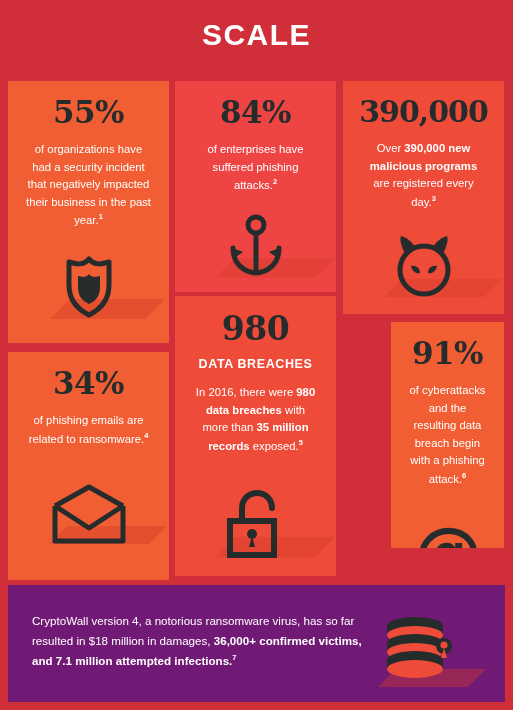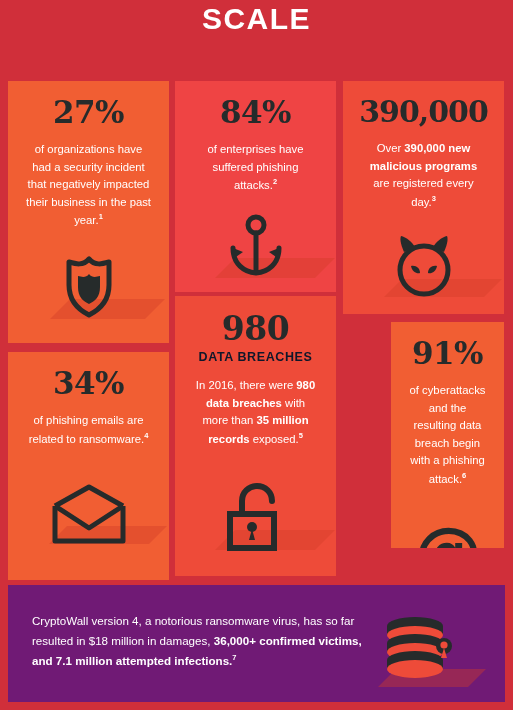--- a/index.html
+++ b/index.html
@@ -9,21 +9,21 @@
     font-family:"Liberation Sans", sans-serif;
     overflow:hidden;
     position:relative;
   }
   .page{position:relative;width:513px;height:710px;}
 
   
   .header{
     height:81px;
     display:flex;align-items:flex-start;justify-content:center;
-    padding-top:2px;
+    padding-top:18px;
     box-sizing:border-box;
   }
   .header-title{
     color:#ffffff;
     font-size:30px;
     font-weight:bold;
     letter-spacing:1.5px;
     font-family:"Liberation Sans", sans-serif;
   }
 
@@ -61,23 +61,23 @@
     line-height:1;
     letter-spacing:-0.5px;
   }
   .stat-lg{font-size:31px;}
   .stat-xl{font-size:33px;}
   .stat-wide{font-size:30px;letter-spacing:-1px;}
   .stat-sub{
     font-family:"Liberation Sans", sans-serif;
     font-size:12.5px;
     font-weight:bold;
-    color:#0f172a;
+    color:#ffffff;
     letter-spacing:0.6px;
-    margin-top:5px;
+    margin-top:12px;
   }
   .desc{
     color:#ffffff;
     font-size:11.3px;
     line-height:1.55;
     margin-top:13px;
     padding:0 4px;
   }
   .desc b{font-weight:bold;}
   .desc sup{font-size:7.5px;font-weight:bold;}
@@ -129,21 +129,21 @@
 
   <div class="header">
     <div class="header-title">SCALE</div>
   </div>
 
   <div class="grid">
 
     <div class="col col-1">
 
       <div class="card c-orange" style="height:262px;">
-        <div class="stat stat-lg">27%</div>
+        <div class="stat stat-lg">55%</div>
         <div class="desc"><span>of organizations have had a security incident that negatively impacted their business in the past year.</span><sup>1</sup></div>
         <div class="icon-wrap" style="margin-top:26px;">
           <div class="shadow" style="width:95px;height:20px;left:38px;top:44px;transform:skewX(-45deg);"></div>
           <svg width="56" height="64" viewBox="0 0 56 64">
             <path d="M28 4 C22 11 15 9 8 7 L8 30 C8 47 18 55 28 60 C38 55 48 47 48 30 L48 7 C41 9 34 11 28 4 Z" fill="none" stroke="#262b2b" stroke-width="5" stroke-linejoin="round"></path>
             <path d="M28 19 C25 23 21 22 17 21 L17 32 C17 42 22 46 28 49 C34 46 39 42 39 32 L39 21 C35 22 31 23 28 19 Z" fill="#262b2b"></path>
           </svg>
         </div>
       </div>
 

